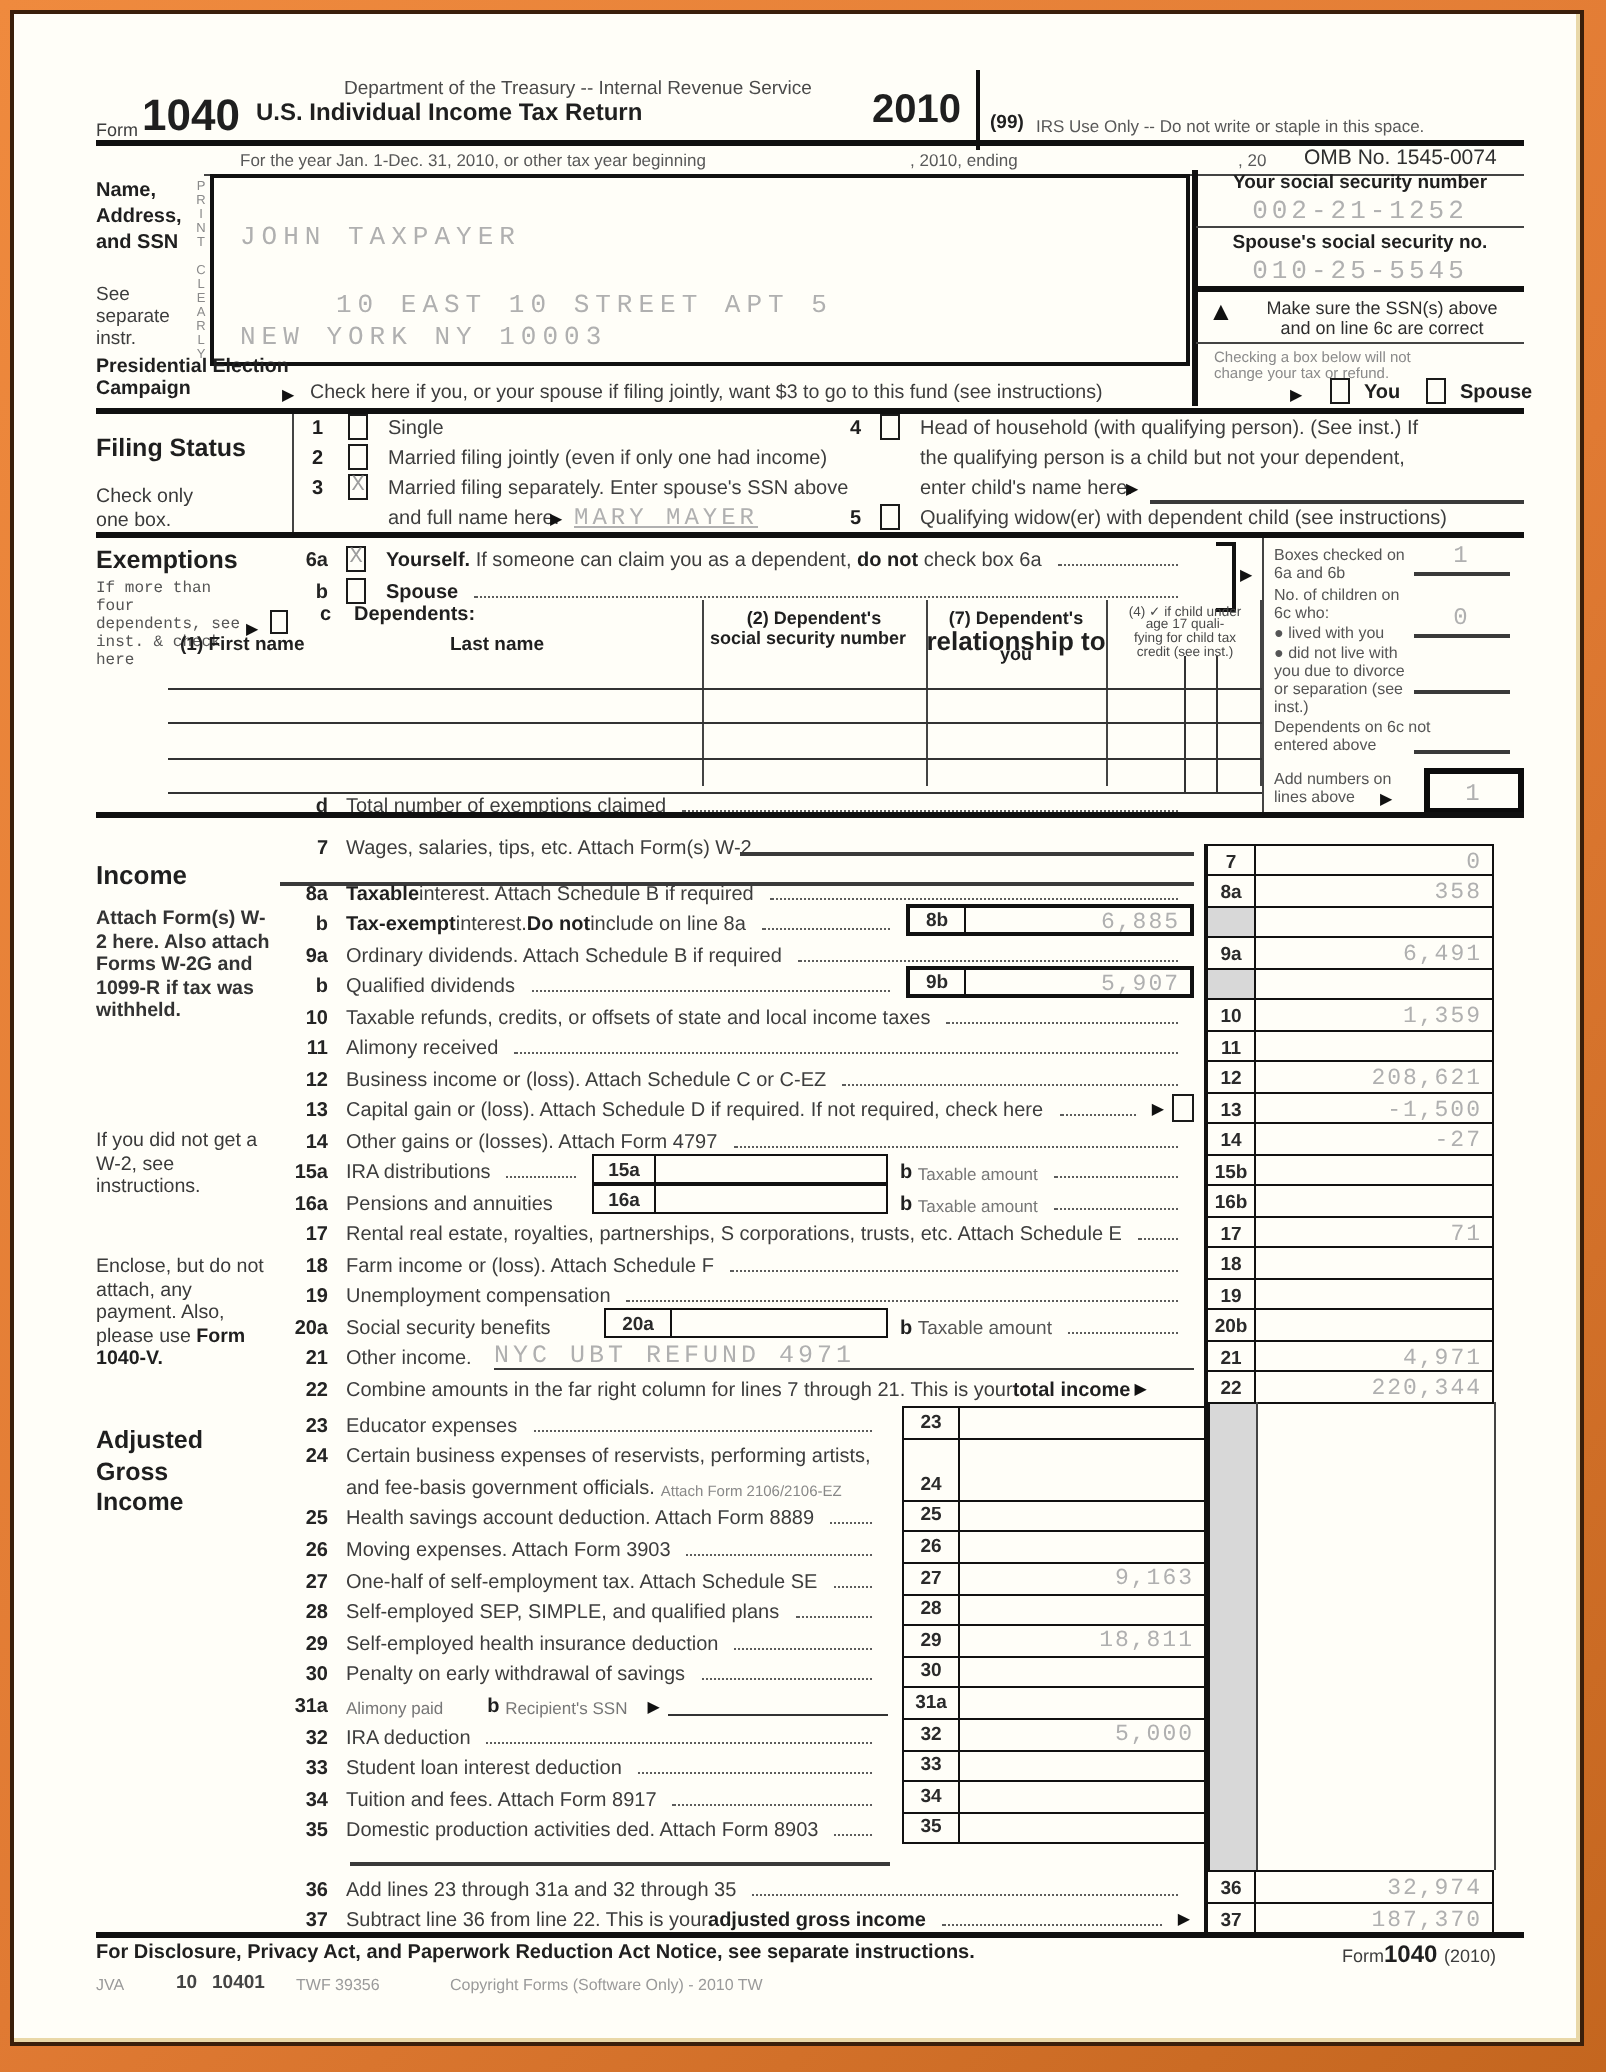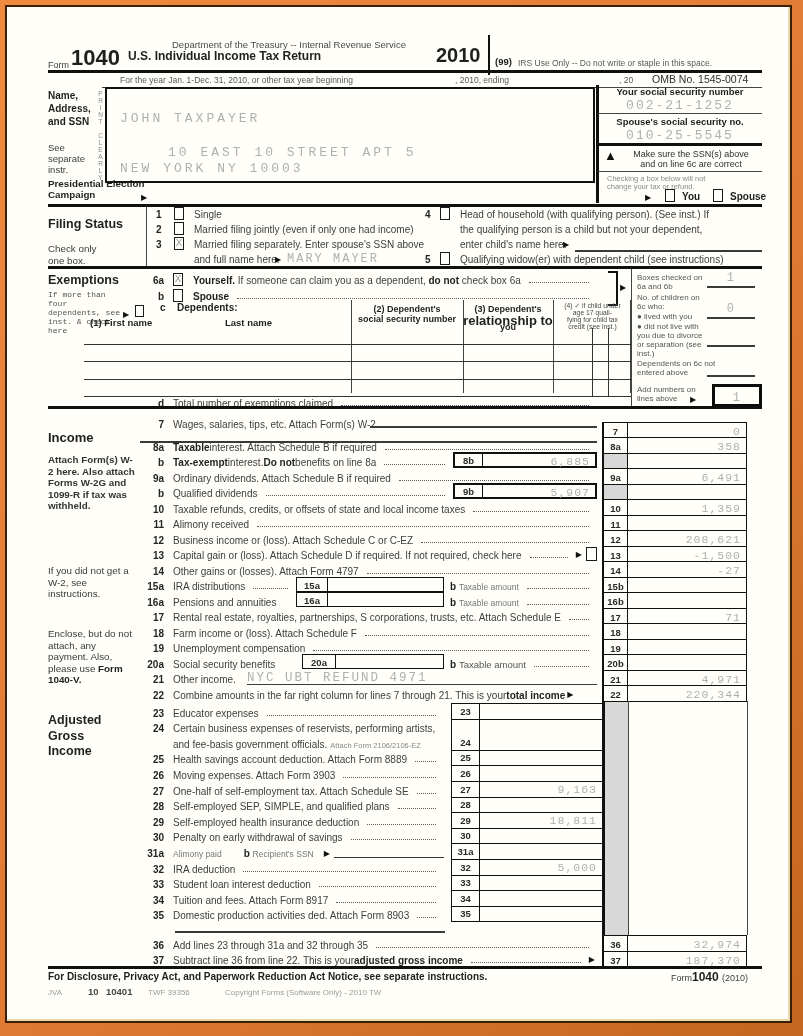--- a/index.html
+++ b/index.html
@@ -95,20 +95,21 @@
   <div class="rule" style="left:591px;top:136px;width:164px;height:2.5px;"></div>
   <span class="abs" style="left:597px;top:141px;font-size:13px;color:#111;">▲</span>
   <div class="abs" style="left:613px;top:142px;width:142px;text-align:center;font-size:9px;color:#2e2e2e;">Make sure the SSN(s) above</div>
   <div class="abs" style="left:613px;top:152px;width:142px;text-align:center;font-size:9px;color:#2e2e2e;">and on line 6c are correct</div>
   <div class="hair" style="left:591px;top:164px;width:164px;height:1px;"></div>
   <div class="abs" style="left:600px;top:167px;width:150px;font-size:7.5px;color:#8a8a8a;">Checking a box below will not</div>
   <div class="abs" style="left:600px;top:175px;width:150px;font-size:7.5px;color:#8a8a8a;">change your tax or refund.</div>
 
   <div class="abs b" style="left:41px;top:172px;width:102px;font-size:9.8px;line-height:10.5px;">Presidential Election Campaign</div>
   <span class="abs" style="left:134px;top:186px;font-size:8px;color:#111;">▶</span>
+  <span class="abs" style="left:148px;top:184px;font-size:9.8px;">Check here if you, or your spouse if filing jointly, want $3 to go to this fund (see instructions)</span>
   <span class="abs" style="left:638px;top:186px;font-size:8px;color:#111;">▶</span>
   <span class="cb" style="left:658px;top:182px;"></span>
   <span class="abs b" style="left:675px;top:184px;font-size:10px;">You</span>
   <span class="cb" style="left:706px;top:182px;"></span>
   <span class="abs b" style="left:723px;top:184px;font-size:10px;">Spouse</span>
   <div class="rule" style="left:41px;top:197px;width:714px;height:3px;"></div>
 
   <span class="abs b" style="left:41px;top:210px;font-size:12.5px;">Filing Status</span>
   <div class="abs sidebar-note" style="left:41px;top:236px;width:60px;">Check only one box.</div>
   <div class="hair" style="left:139px;top:200px;width:1px;height:59px;"></div>
@@ -119,21 +120,21 @@
 
   <span class="abs b" style="left:149px;top:217px;font-size:10px;">2</span>
   <span class="cb" style="left:167px;top:215px;"></span>
   <span class="abs" style="left:187px;top:217px;font-size:10px;">Married filing jointly (even if only one had income)</span>
 
   <span class="abs b" style="left:149px;top:232px;font-size:10px;">3</span>
   <span class="cb" style="left:167px;top:230px;">X</span>
   <span class="abs" style="left:187px;top:232px;font-size:10px;">Married filing separately. Enter spouse's SSN above</span>
   <span class="abs" style="left:187px;top:247px;font-size:10px;">and full name here.</span>
   <span class="abs" style="left:268px;top:248px;font-size:8px;color:#111;">▶</span>
-  <span class="abs val" style="left:280px;top:245px;font-size:12px;letter-spacing:2px;">MARY MAYER</span>
+  <span class="abs val" style="left:280px;top:245px;font-size:12px;letter-spacing:2px;text-decoration:underline;">MARY MAYER</span>
 
   <span class="abs b" style="left:418px;top:202px;font-size:10px;">4</span>
   <span class="cb" style="left:433px;top:200px;"></span>
   <span class="abs" style="left:453px;top:202px;font-size:10px;">Head of household (with qualifying person). (See inst.) If</span>
   <span class="abs" style="left:453px;top:217px;font-size:10px;">the qualifying person is a child but not your dependent,</span>
   <span class="abs" style="left:453px;top:232px;font-size:10px;">enter child's name here.</span>
   <span class="abs" style="left:556px;top:233px;font-size:8px;color:#111;">▶</span>
   <div class="ul" style="left:568px;top:243px;width:187px;"></div>
 
   <span class="abs b" style="left:418px;top:247px;font-size:10px;">5</span>
@@ -166,22 +167,22 @@
 
   <span class="abs b" style="left:153px;top:295px;font-size:10px;">c</span>
   <span class="abs b" style="left:170px;top:295px;font-size:10px;">Dependents:</span>
 
   <div class="abs" style="left:77px;top:293px;width:547px;height:93px;">
     <div class="hair" style="left:267px;top:0;width:1px;height:93px;"></div>
     <div class="hair" style="left:379px;top:0;width:1px;height:93px;"></div>
     <div class="hair" style="left:469px;top:0;width:1px;height:93px;"></div>
     <div class="hair" style="left:546px;top:0;width:1px;height:93px;"></div>
     <div class="abs b" style="left:267px;top:4px;width:112px;text-align:center;font-size:9px;">(2) Dependent's</div>
-    <div class="abs b" style="left:267px;top:14px;width:112px;text-align:center;font-size:9px;">social security number</div>
-    <div class="abs b" style="left:379px;top:4px;width:90px;text-align:center;font-size:9px;">(3) Dependent's</div>
+    <div class="abs b" style="left:257px;top:14px;width:112px;text-align:right;font-size:9px;">social security number</div>
+    <div class="abs b" style="left:379px;top:4px;width:90px;text-align:center;font-size:9px;">(7) Dependent's</div>
     <div class="abs b" style="left:379px;top:13px;width:90px;text-align:center;font-size:13px;">relationship to</div>
     <div class="abs b" style="left:379px;top:22px;width:90px;text-align:center;font-size:9px;">you</div>
     <div class="abs" style="left:471px;top:2px;width:75px;text-align:center;font-size:6.8px;color:#4a4a4a;">(4) ✓ if child under</div>
     <div class="abs" style="left:471px;top:9px;width:75px;text-align:center;font-size:6.8px;color:#4a4a4a;">age 17 quali-</div>
     <div class="abs" style="left:471px;top:16px;width:75px;text-align:center;font-size:6.8px;color:#4a4a4a;">fying for child tax</div>
     <div class="abs" style="left:471px;top:23px;width:75px;text-align:center;font-size:6.8px;color:#4a4a4a;">credit (see inst.)</div>
     <div class="abs b" style="left:6px;top:17px;font-size:9.5px;">(1) First name</div>
     <div class="abs b" style="left:141px;top:17px;font-size:9.5px;">Last name</div>
     <div class="abs" style="left:0;top:28px;width:547px;height:65px;">
       <div style="height:16.2px;border-bottom:1px solid #333;position:relative;">
@@ -240,21 +241,21 @@
     <span class="ln">8a</span>
     <span class="b">Taxable</span>
     <span> interest. Attach Schedule B if required</span>
     <span class="dots"></span>
   </div>
   <div class="iline" style="top:445.5px;width:315px;">
     <span class="ln">b</span>
     <span class="b">Tax-exempt</span>
     <span> interest. </span>
     <span class="b">Do not</span>
-    <span> benefits on line 8a</span>
+    <span> include on line 8a</span>
     <span class="dots"></span>
   </div>
   <div class="ibox" style="left:446px;top:445px;">
     <span class="inum">8b</span>
     <span class="ival">6,885</span>
   </div>
 
   <div class="iline" style="top:461px;">
     <span class="ln">9a</span>
     <span>Ordinary dividends. Attach Schedule B if required</span>

